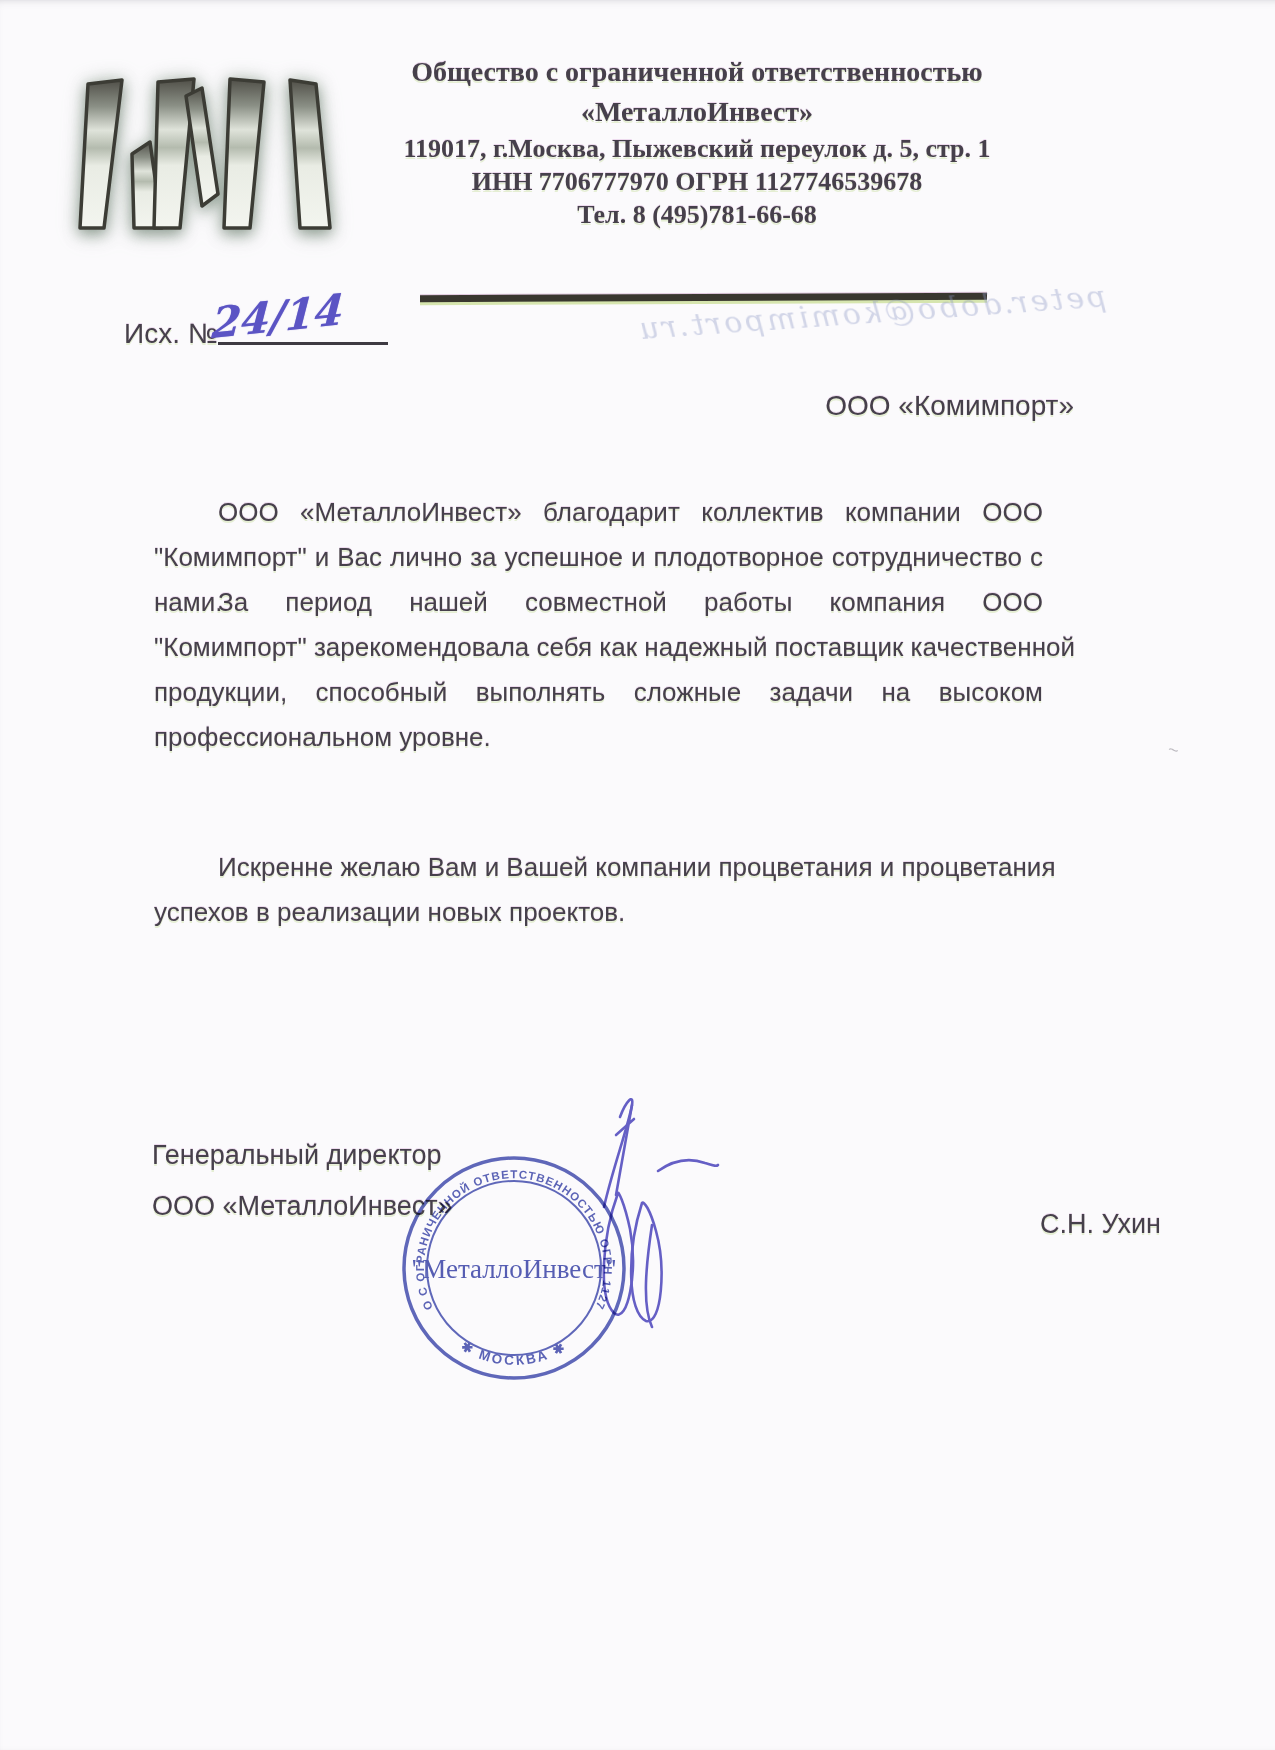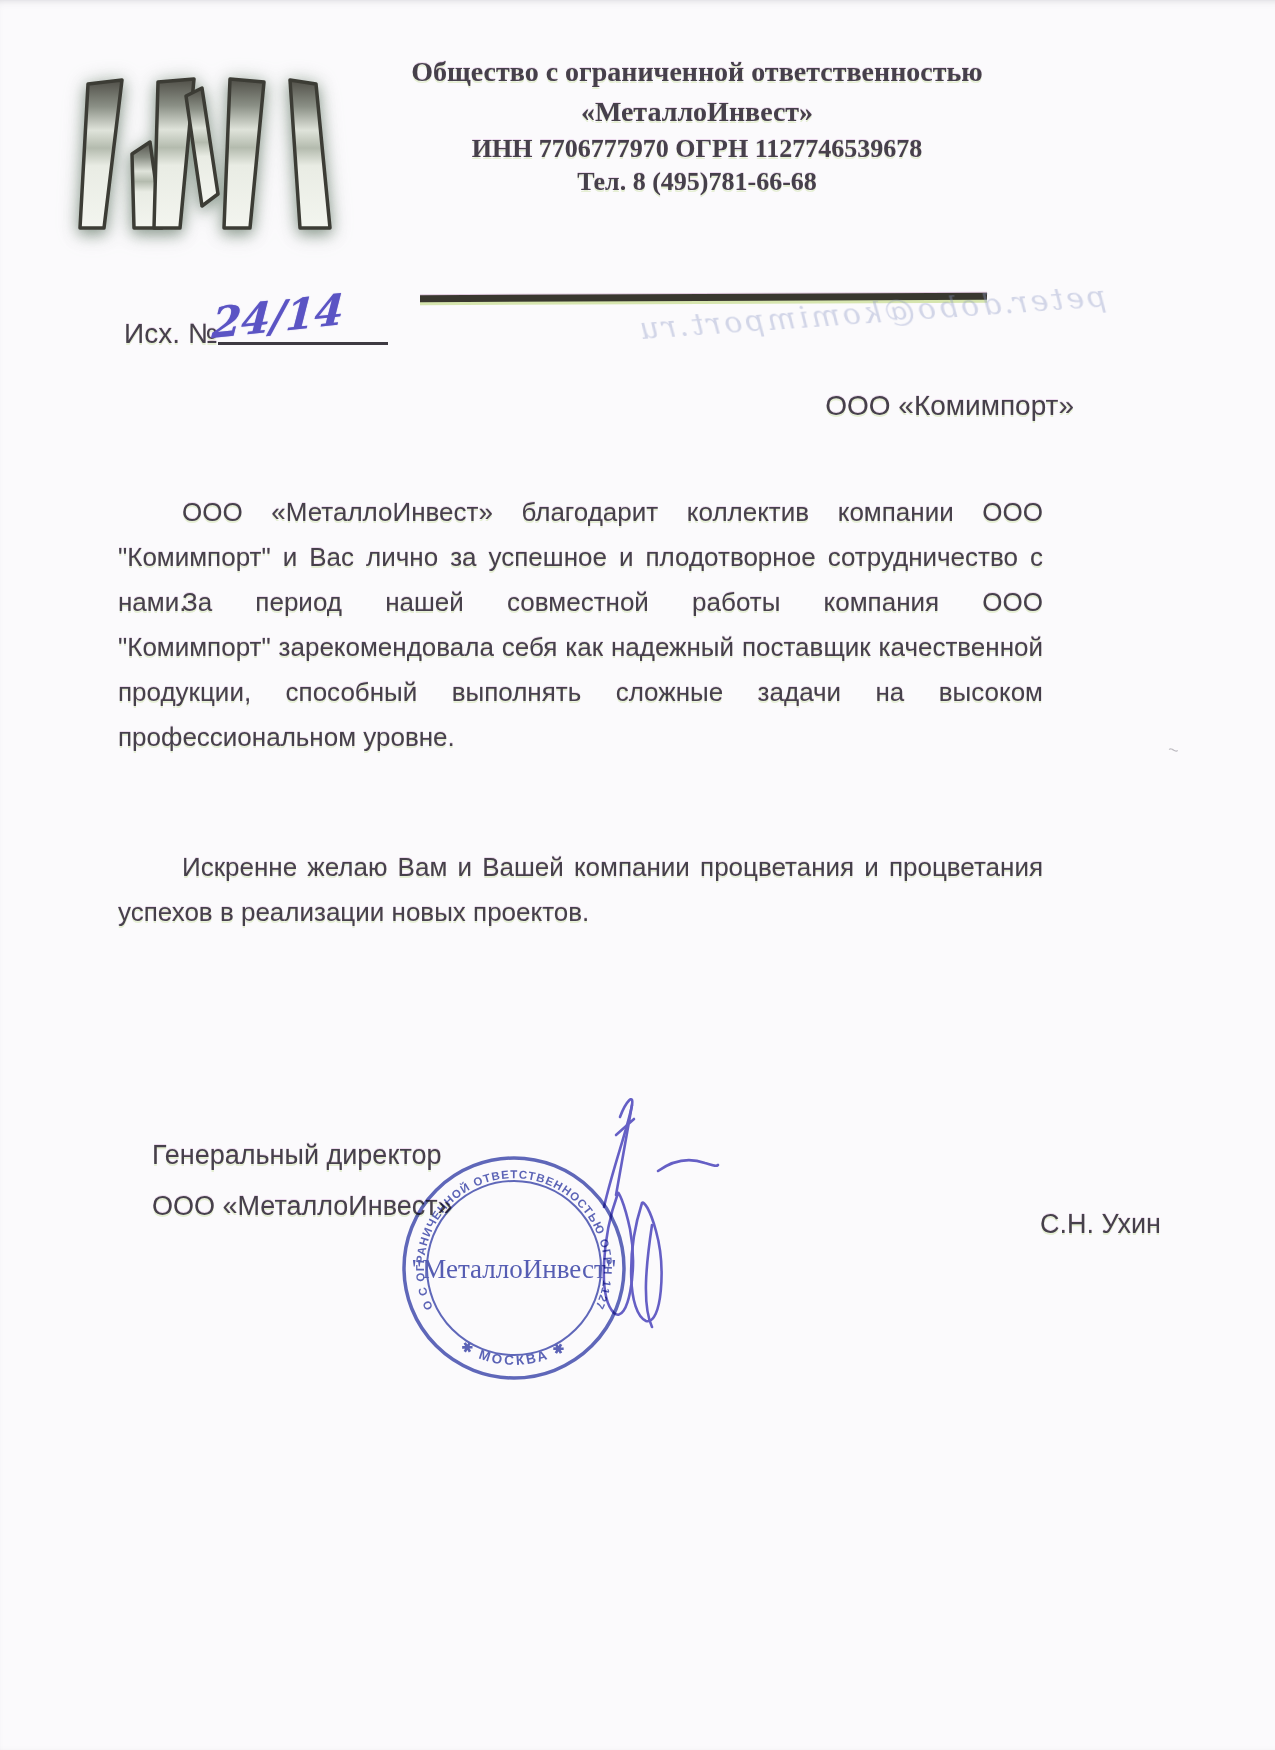--- a/index.html
+++ b/index.html
@@ -66,21 +66,21 @@
     text-shadow:0 0 1px rgba(91,84,196,.6);
   }
 
   .addressee{
     position:absolute;right:233px;top:390px;font-size:28px;text-align:left;
   }
 
   .body-text{position:absolute;left:118px;width:925px;font-size:26px;}
   .body-text .line{
     height:45px;line-height:45px;white-space:nowrap;
-    text-align:justify;text-align-last:justify;
+    text-align:justify;text-align-last:justify;margin-left:36px;
   }
   .body-text .line.first{text-indent:64px;}
   .body-text .line.last{text-align-last:auto;white-space:normal;}
   .b1{top:490px;}
   .b2{top:845px;}
 
   .sig-block{position:absolute;left:152px;top:1130px;font-size:27px;line-height:51px;}
   .sig-name{position:absolute;right:146px;top:1209px;font-size:27px;}
 
   .stamp{
@@ -121,20 +121,21 @@
         <polygon points="134,30 150,22 166,128 150,140"></polygon>
         <polygon points="178,13 212,16 198,162 172,162"></polygon>
         <polygon points="238,14 264,18 278,162 248,162"></polygon>
       </g>
     </svg>
   </div>
 
   <div class="header-block serif">
     <div class="org-line print">Общество с ограниченной ответственностью</div>
     <div class="org-line print">«МеталлоИнвест»</div>
+    <div class="info-line print">119017, г.Москва, Пыжевский переулок д. 5, стр. 1</div>
     <div class="info-line print">ИНН 7706777970   ОГРН 1127746539678</div>
     <div class="info-line print">Тел. 8 (495)781-66-68</div>
   </div>
 
   <div class="separator"></div>
 
   <div class="bleed">peter.dobo@komimport.ru</div>
 
   <div class="ref-line print">
     <span>Исх. №</span><span class="blank"></span>

